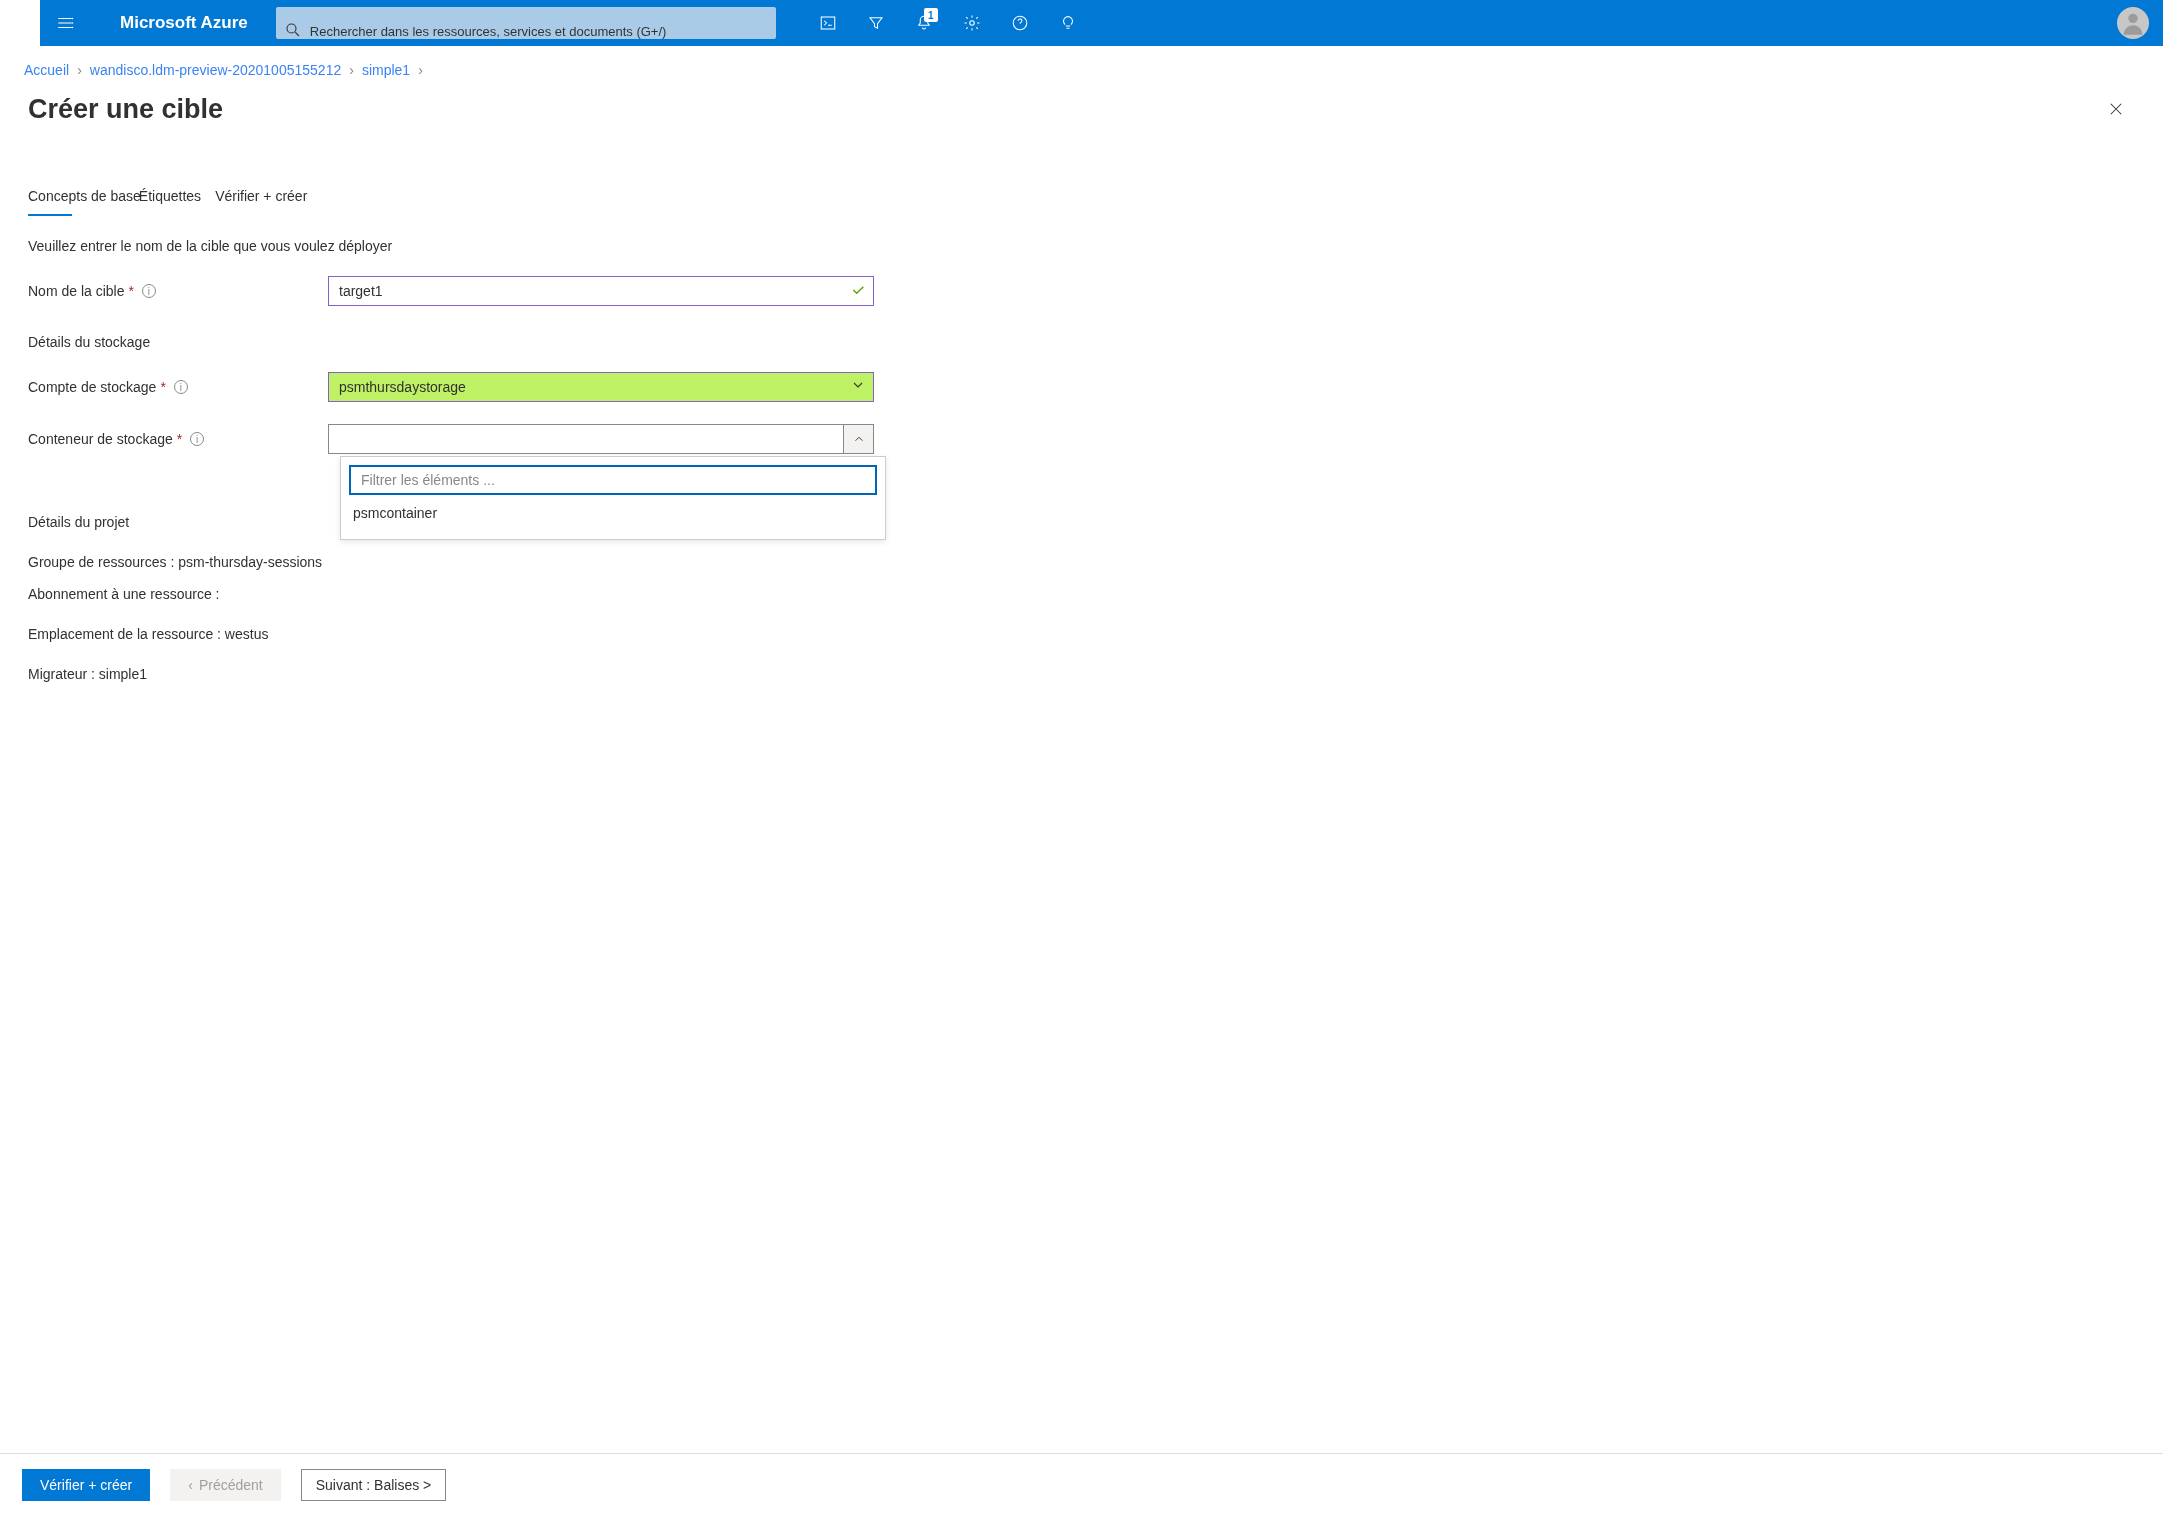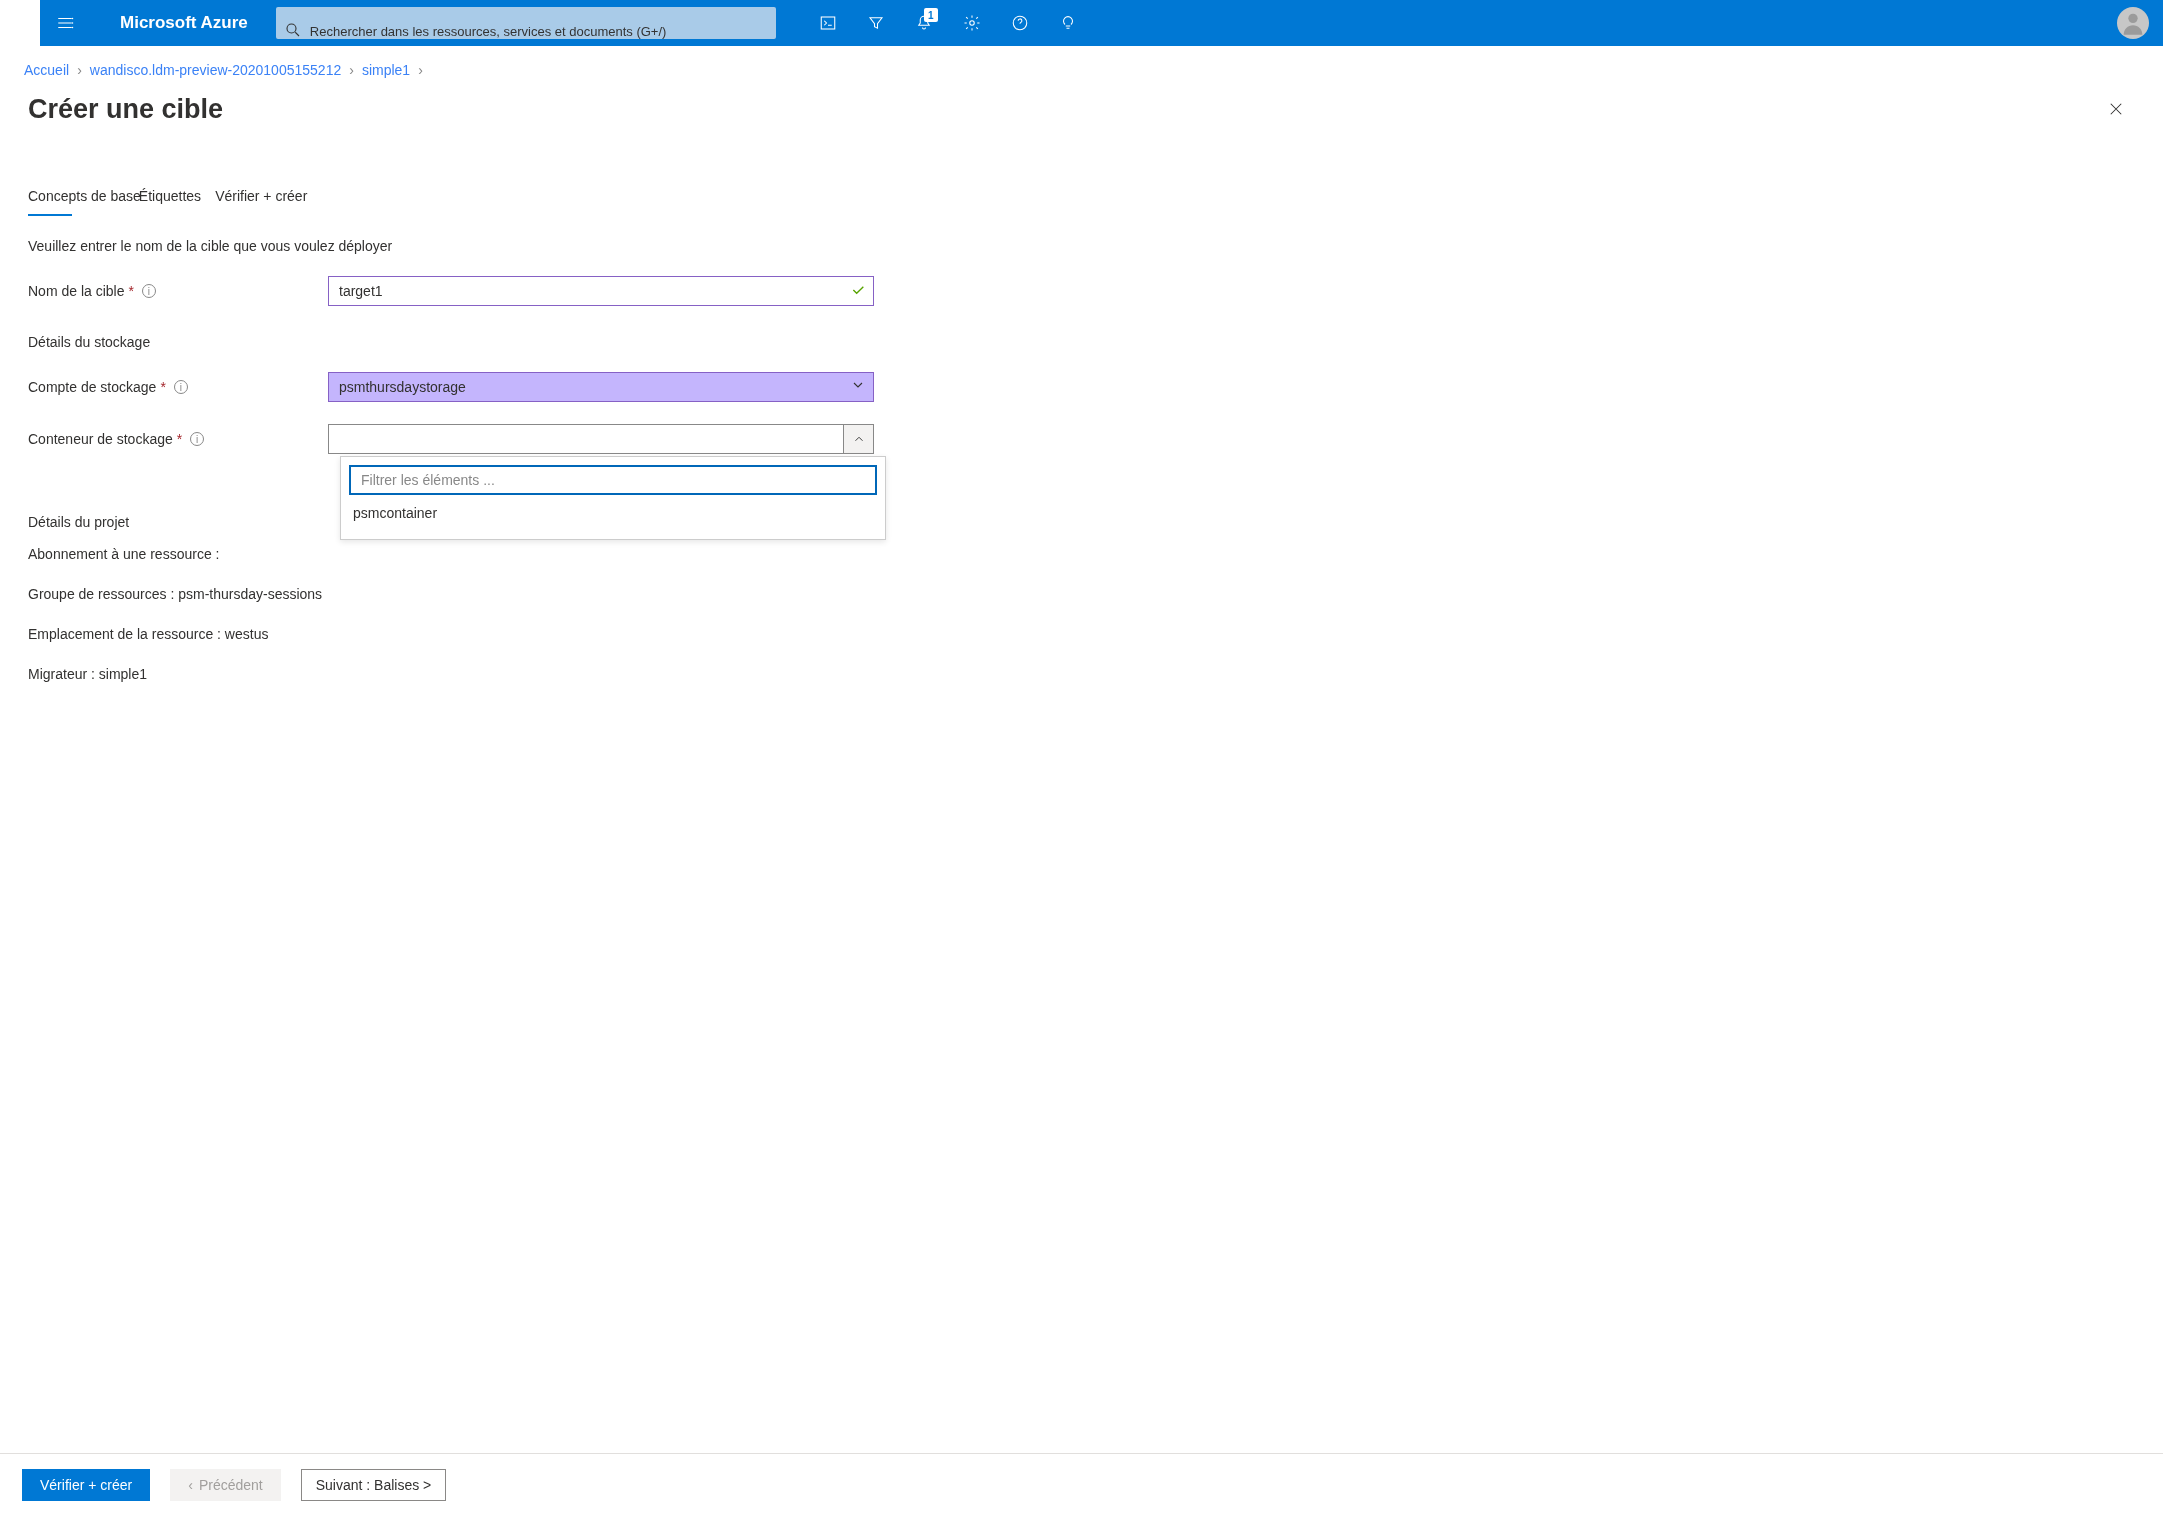--- a/index.html
+++ b/index.html
@@ -36,21 +36,21 @@
 .form-area { margin-top: 28px; max-width: 880px; }
 .instr { font-size: 14px; color: #323130; }
 .field-row { display: flex; align-items: center; margin-top: 22px; }
 .field-label { width: 300px; font-size: 14px; color: #323130; display: flex; align-items: center; gap: 4px; }
 .req { color: #a4262c; }
 .infoicon { width: 14px; height: 14px; border: 1px solid #888; border-radius: 50%; display: inline-flex; align-items:center; justify-content:center; font-size:10px; color:#888; margin-left:4px; }
 .field-input { flex: 0 0 546px; position: relative; }
 .txt { width: 100%; height: 30px; border: 1px solid #8661c5; padding: 0 34px 0 10px; font-size: 14px; color: #323130; outline: none; }
 .txt.valid { border-color: #8661c5; }
 .chk { position: absolute; right: 8px; top: 6px; color: #57a300; }
-.sel { width: 100%; height: 30px; border: 1px solid #8661c5; padding: 0 24px 0 10px; font-size: 14px; color: #323130; outline: none; background: #c4b5fd; display:flex; align-items:center; cursor:pointer;text-align:center; }
+.sel { width: 100%; height: 30px; border: 1px solid #8661c5; padding: 0 24px 0 10px; font-size: 14px; color: #323130; outline: none; background: #bef264; display:flex; align-items:center; cursor:pointer;text-align:center; }
 .sel .chev { position: absolute; right: 8px; top: 5px; }
 .sel2 { width: 100%; height: 30px; border: 1px solid #888; padding: 0 34px 0 10px; font-size: 14px; background:#fff; display:flex; align-items:center; cursor:pointer; position:relative; }
 .sel2 .chevbox { position:absolute; right:0; top:0; width:30px; height:28px; border-left:1px solid #888; background:#f3f2f1; display:flex; align-items:center; justify-content:center; }
 
 .section-hdr { font-size: 14px; color: #323130; margin-top: 28px; }
 
 .dropdown-panel { position: absolute; left: 12px; top: 32px; width: 546px; border: 1px solid #ccc; background: #fff; box-shadow: 0 2px 6px rgba(0,0,0,0.1); z-index: 10; padding: 8px; }
 .filter { width: 100%; height: 30px; border: 2px solid #0067b8; padding: 0 10px; font-size: 14px; outline: none; }
 .filter::placeholder { color: #888; }
 .dd-item { padding: 10px 4px; font-size: 14px; color: #323130; cursor: pointer; }
@@ -211,22 +211,22 @@
         </div>
         <div class="dropdown-panel">
           <input class="filter" type="text" placeholder="Filtrer les éléments ..." style="">
           <div class="dd-item">psmcontainer</div>
         </div>
       </div>
     </div>
 
     <div class="section-hdr" style="margin-top:60px;">Détails du projet</div>
 
+    <div class="static-line">Groupe de ressources : psm-thursday-sessions</div>
     <div class="static-line" style="margin-top:16px;">Abonnement à une ressource :</div>
-    <div class="static-line">Groupe de ressources : psm-thursday-sessions</div>
     <div class="static-line">Emplacement de la ressource : westus</div>
     <div class="static-line">Migrateur : simple1</div>
   </div>
 </div>
 
 <div class="footer">
   <button class="btn-primary">Vérifier + créer</button>
   <button class="btn-disabled">
     <span>‹</span>
     <span>Précédent</span>

